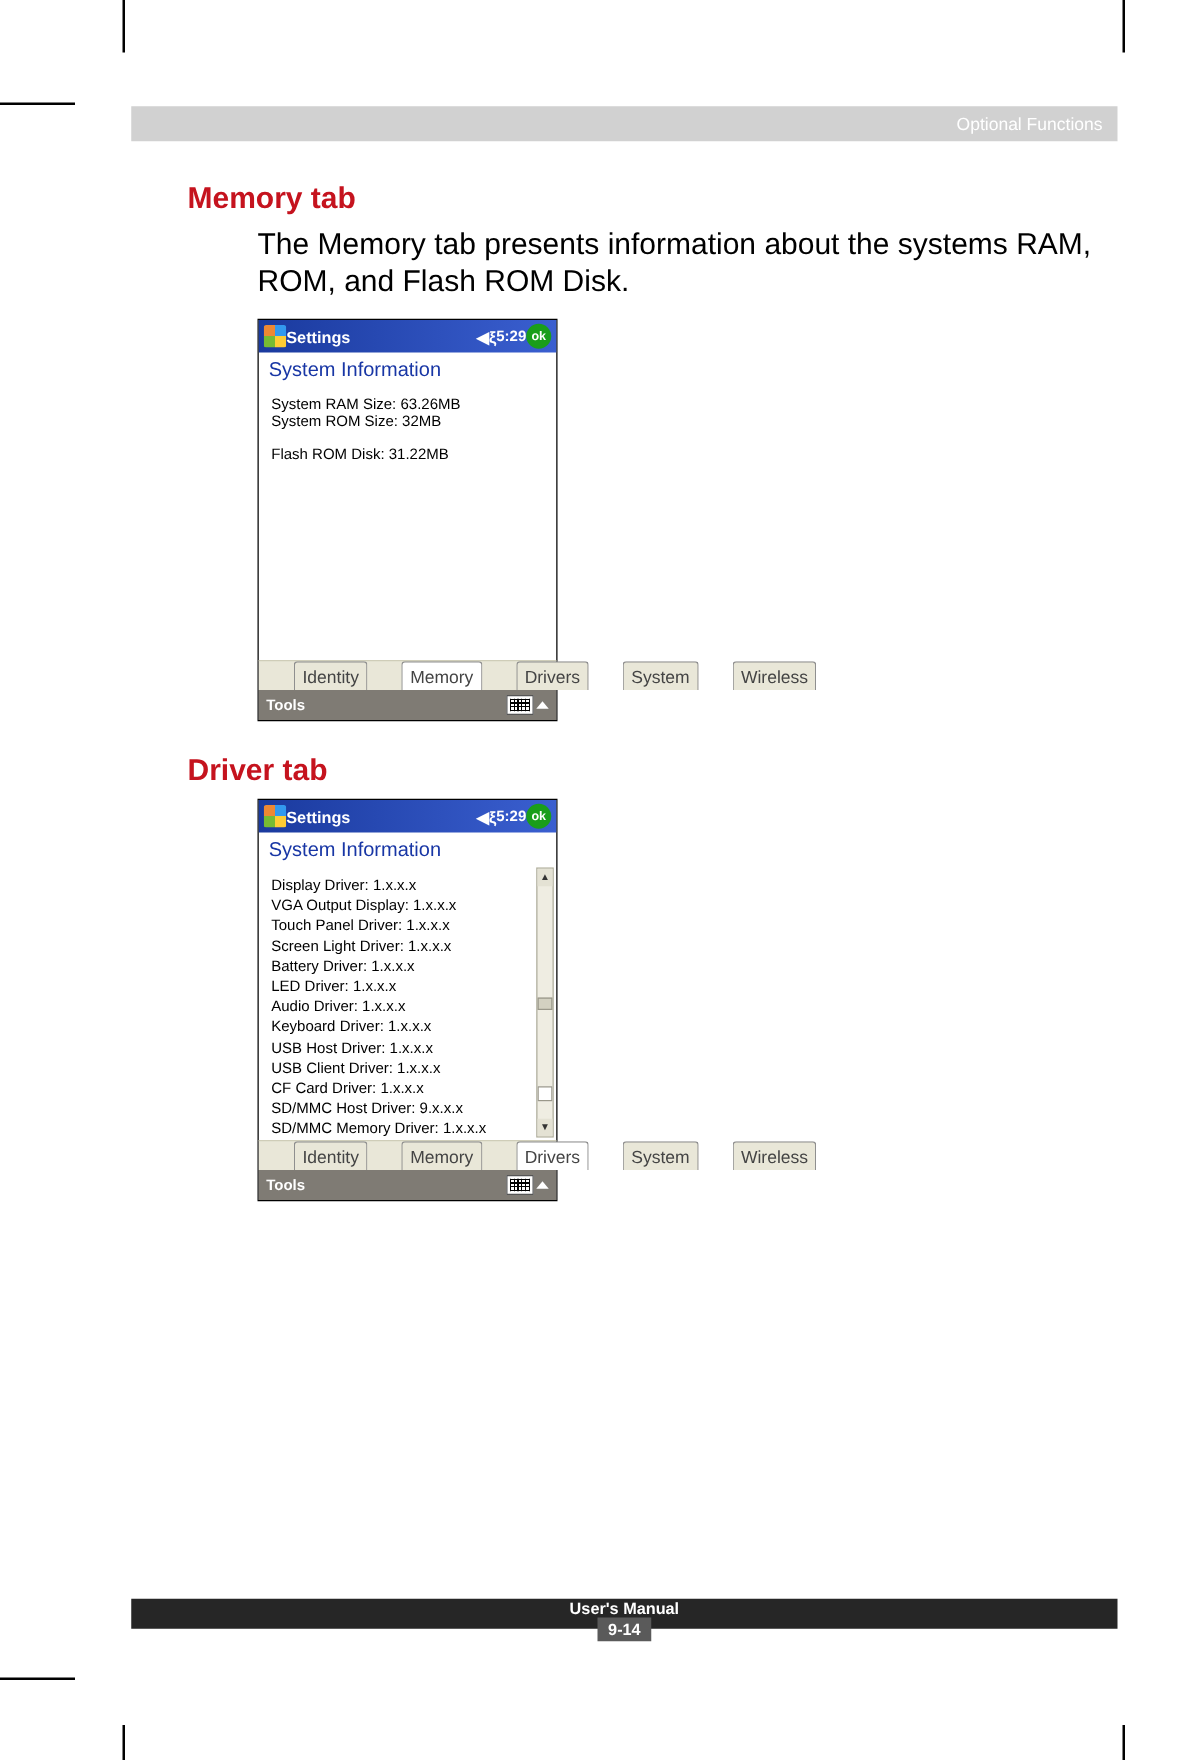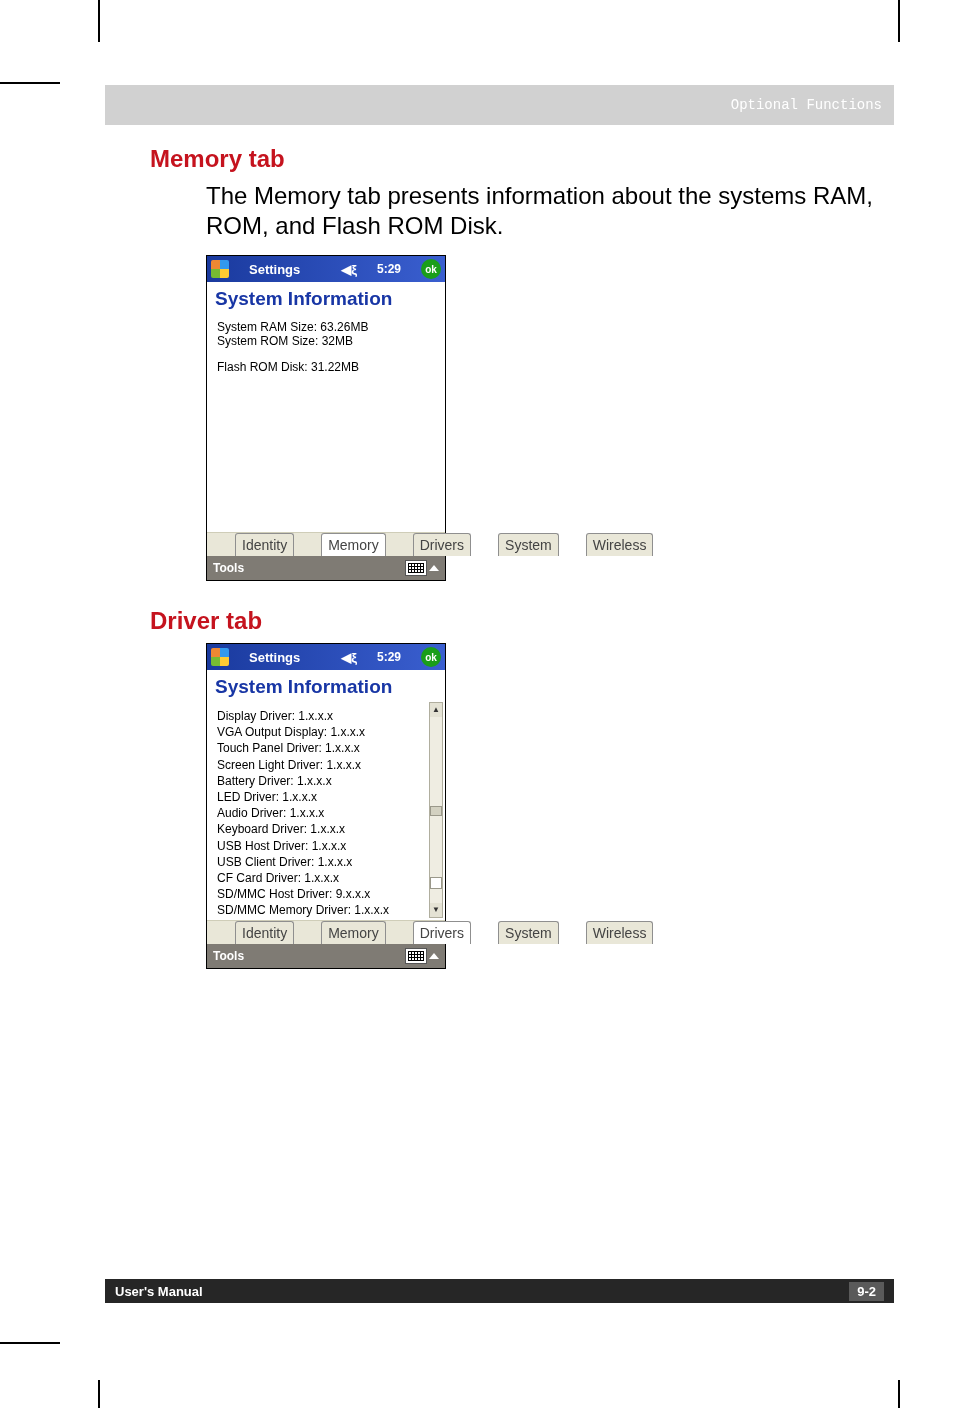--- a/index.html
+++ b/index.html
@@ -35,30 +35,29 @@
   .crop-top-v { left: 98px; top: 0; width: 2px; height: 42px; }
   .crop-right-v { right: 54px; top: 0; width: 2px; height: 42px; }
   .crop-bot-h { left: 0; bottom: 64px; width: 60px; height: 2px; }
   .crop-bot-v { left: 98px; bottom: 0; width: 2px; height: 28px; }
   .crop-bot-rv { right: 54px; bottom: 0; width: 2px; height: 28px; }
 
   
   .grey-bar {
     position: absolute;
     left: 105px; right: 60px; top: 85px;
-    height: 40px;
+    height: 28px;
     background: var(--page-grey);
     display: flex;
     align-items: center;
     justify-content: flex-end;
     padding-right: 12px;
     color: #fff;
     font-size: 14px;
     box-sizing: border-box;
-    font-family: Liberation Mono, monospace;
   }
 
   .content {
     position: absolute;
     left: 150px; right: 80px; top: 145px;
   }
 
   h2.section-title {
     color: var(--page-red);
     font-size: 24px;
@@ -83,21 +82,21 @@
   }
   .pda-title {
     height: 26px;
     background: linear-gradient(to right, #1a3a9e 0%, #3a5fd0 100%);
     display: flex;
     align-items: center;
     color: #fff;
     font-size: 13px;
     font-weight: bold;
     padding: 0 4px;
-    gap: 20px;
+    gap: 0;
   }
   .pda-title .win-logo {
     width: 18px; height: 18px;
     display: inline-block;
     background:
       linear-gradient(#e83 0 50%, #7b3 50% 100%) left/50% 100% no-repeat,
       linear-gradient(#39e 0 50%, #fc3 50% 100%) right/50% 100% no-repeat;
     border-radius: 2px;
   }
   .pda-title .spacer { flex: 1; }
@@ -109,22 +108,22 @@
     justify-content: center;
     width: 20px; height: 20px;
     border-radius: 50%;
     background: var(--pda-ok-green);
     color: #fff;
     font-size: 10px;
     font-weight: bold;
   }
   .pda-subtitle {
     color: var(--pda-blue-text);
-    font-weight: bold;
-    font-size: 19px;
+    font-weight: normal;
+    font-size: 16px;
     padding: 6px 8px 2px 8px;
   }
   .pda-content {
     padding: 8px 10px;
     font-size: 12px;
     color: #000;
     height: 220px;
     box-sizing: border-box;
     overflow: hidden;
     position: relative;
@@ -234,20 +233,21 @@
     height: 24px;
     background: var(--footer-dark);
     color: #fff;
     font-size: 13px;
     font-weight: bold;
     display: flex;
     align-items: center;
     justify-content: space-between;
     padding: 0 10px;
     box-sizing: border-box;
+    flex-direction: column;
   }
   .footer-bar .right-box {
     background: #5a5a5a;
     padding: 2px 8px;
   }
 
   .print-note {
     position: absolute;
     left: 0; right: 0;
     bottom: 42px;
@@ -361,17 +361,17 @@
             <span class="arrow-up"></span>
           </span>
         </div>
       </div>
     </div>
 
   </div>
 
   <div class="footer-bar">
     <span>User's Manual</span>
-    <span class="right-box">9-2</span>
+    <span class="right-box">9-14</span>
   </div>
 
 
 </div>
 
 </body></html>

